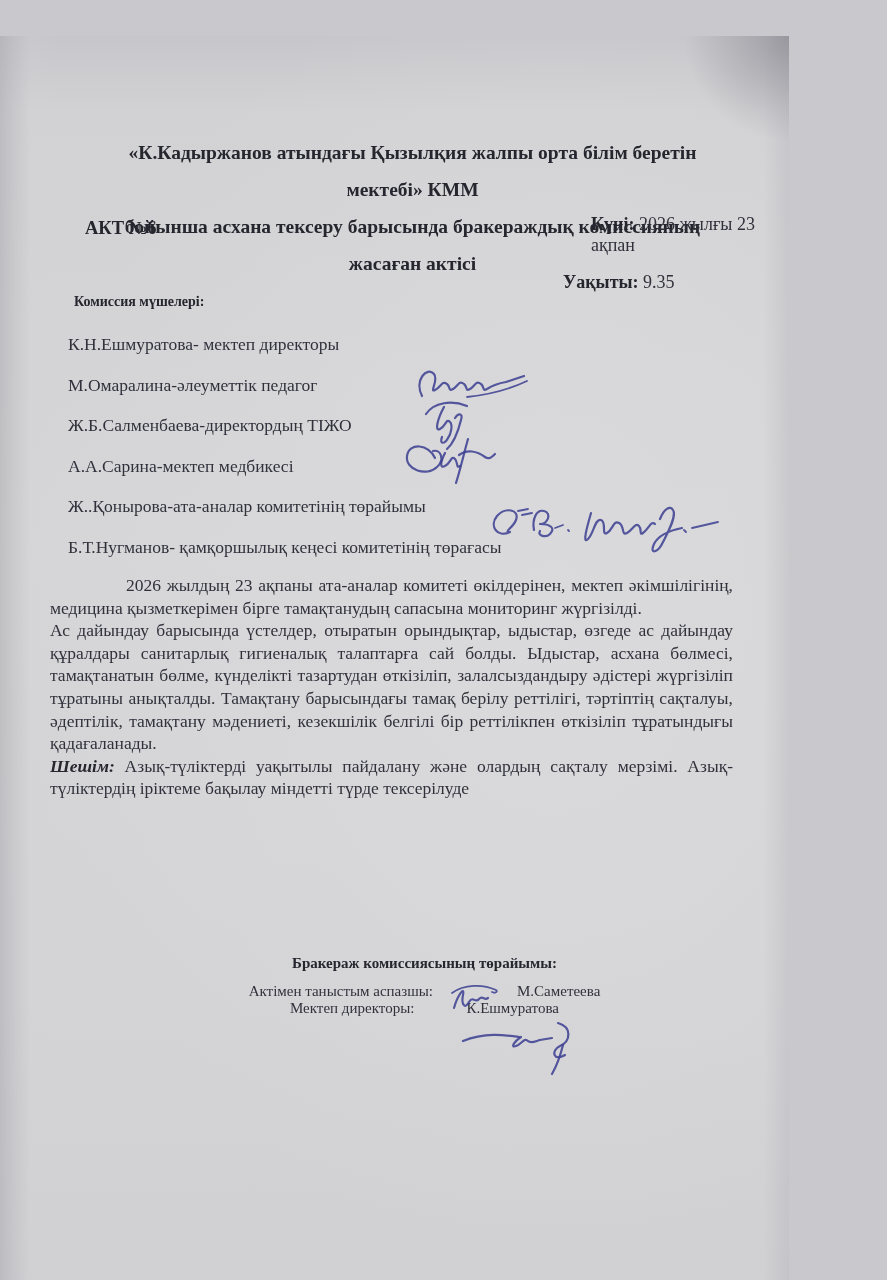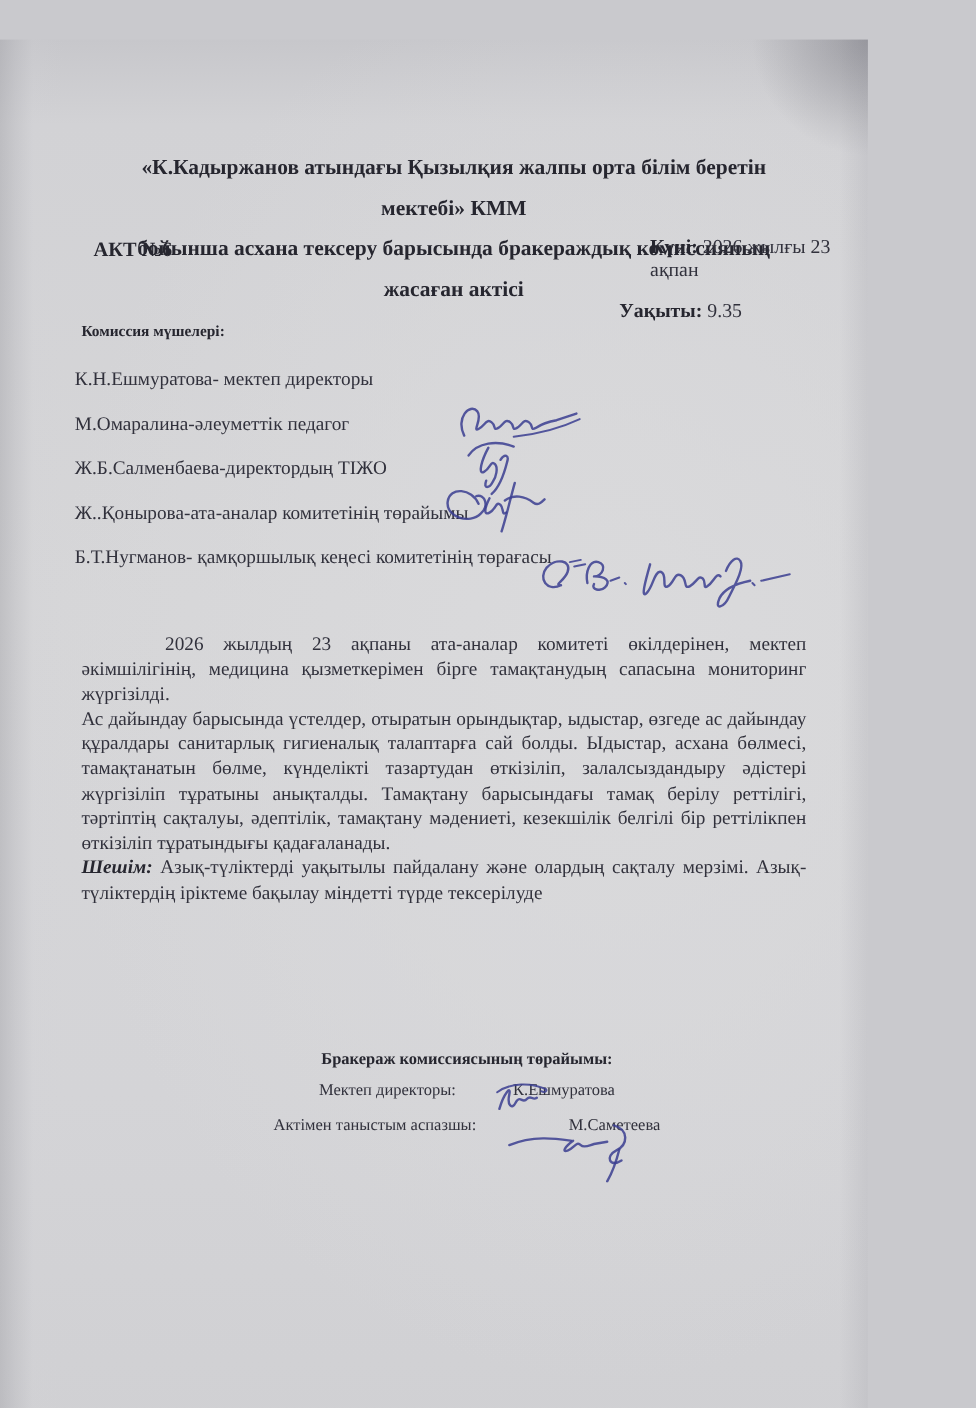--- a/index.html
+++ b/index.html
@@ -27,21 +27,21 @@
     line-height:37px;
     color:#26262f;
   }
   .act-row-left{left:85px; top:182px; font-size:18.5px; font-weight:bold; color:#26262f;}
   .date-line{left:591px; top:178px; font-size:18px;}
   .time-line{left:563px; top:236px; font-size:18px;}
   .date-line .bold,.time-line .bold{color:#26262f;}
   .members-heading{left:74px; top:258px; font-size:14px; font-weight:bold; color:#26262f;}
   .members{left:68px; top:288px; right:40px; font-size:17.5px; line-height:40.5px;}
   .body-text{
-    left:74px; right:56px; top:538px;
+    left:50px; right:56px; top:538px;
     font-size:17.5px; line-height:22.6px;
     text-align:justify;
   }
   .body-text p{margin:0;}
   .body-text p.indent{text-indent:76px;}
   .decision{margin-top:8px;}
   .decision .bold{color:#26262f;font-style:italic;}
   .footer{
     left:100px; right:40px; top:919px;
     font-size:15px;
@@ -76,41 +76,42 @@
     <span class="bold">Уақыты:</span>
     <span>9.35</span>
   </div>
 
   <div class="abs members-heading">Комиссия мүшелері:</div>
 
   <div class="abs members">
     <div class="member-line">К.Н.Ешмуратова- мектеп директоры</div>
     <div class="member-line">М.Омаралина-әлеуметтік педагог</div>
     <div class="member-line">Ж.Б.Салменбаева-директордың ТІЖО</div>
+    <div class="member-line">А.А.Сарина-мектеп медбикесі</div>
     <div class="member-line">Ж..Қонырова-ата-аналар комитетінің төрайымы</div>
     <div class="member-line">Б.Т.Нугманов- қамқоршылық кеңесі комитетінің төрағасы</div>
   </div>
 
   <div class="abs body-text">
     <p class="indent">2026 жылдың 23 ақпаны ата-аналар комитеті өкілдерінен, мектеп әкімшілігінің, медицина қызметкерімен бірге тамақтанудың сапасына мониторинг жүргізілді.</p>
     <p>Ас дайындау барысында үстелдер, отыратын орындықтар, ыдыстар, өзгеде ас дайындау құралдары санитарлық гигиеналық талаптарға сай болды. Ыдыстар, асхана бөлмесі, тамақтанатын бөлме, күнделікті тазартудан өткізіліп, залалсыздандыру әдістері жүргізіліп тұратыны анықталды. Тамақтану барысындағы тамақ берілу реттілігі, тәртіптің сақталуы, әдептілік, тамақтану мәдениеті, кезекшілік белгілі бір реттілікпен өткізіліп тұратындығы қадағаланады.</p>
     <p class="decision"><span class="bold">Шешім:</span> <span>Азық-түліктерді уақытылы пайдалану және олардың сақталу мерзімі. Азық-түліктердің іріктеме бақылау міндетті түрде тексерілуде</span></p>
   </div>
 
   <div class="abs footer">
     <div class="line line1">Бракераж комиссиясының төрайымы:</div>
+    <div class="line line3">
+      <span>Актімен таныстым аспазшы:</span>
+      <span class="spacer-sig-cook"></span>
+      <span>М.Саметеева</span>
+    </div>
     <div class="line line2">
       <span>Мектеп директоры:</span>
       <span class="spacer-sig-director"></span>
       <span>К.Ешмуратова</span>
-    </div>
-    <div class="line line3">
-      <span>Актімен таныстым аспазшы:</span>
-      <span class="spacer-sig-cook"></span>
-      <span>М.Саметеева</span>
     </div>
   </div>
 
   <svg class="sig" style="left:414px;top:329px;" width="118" height="42" viewBox="0 0 118 42">
     <path d="M8 31 C0 15 13 1 20 9 C25 15 15 28 21 25 C27 22 28 15 33 19 C37 22 34 27 39 24 C44 21 45 15 50 19 C54 22 51 27 56 24 C61 21 62 15 67 19 C71 22 68 27 73 24 C79 20 86 18 92 17 L110 11"></path>
     <path d="M53 32 C72 30 94 25 113 16" style="stroke-width:1.8"></path>
   </svg>
 
   <svg class="sig" style="left:417px;top:362px;" width="58" height="54" viewBox="0 0 58 54">
     <path d="M9 16 C17 4 35 2 50 8"></path>

